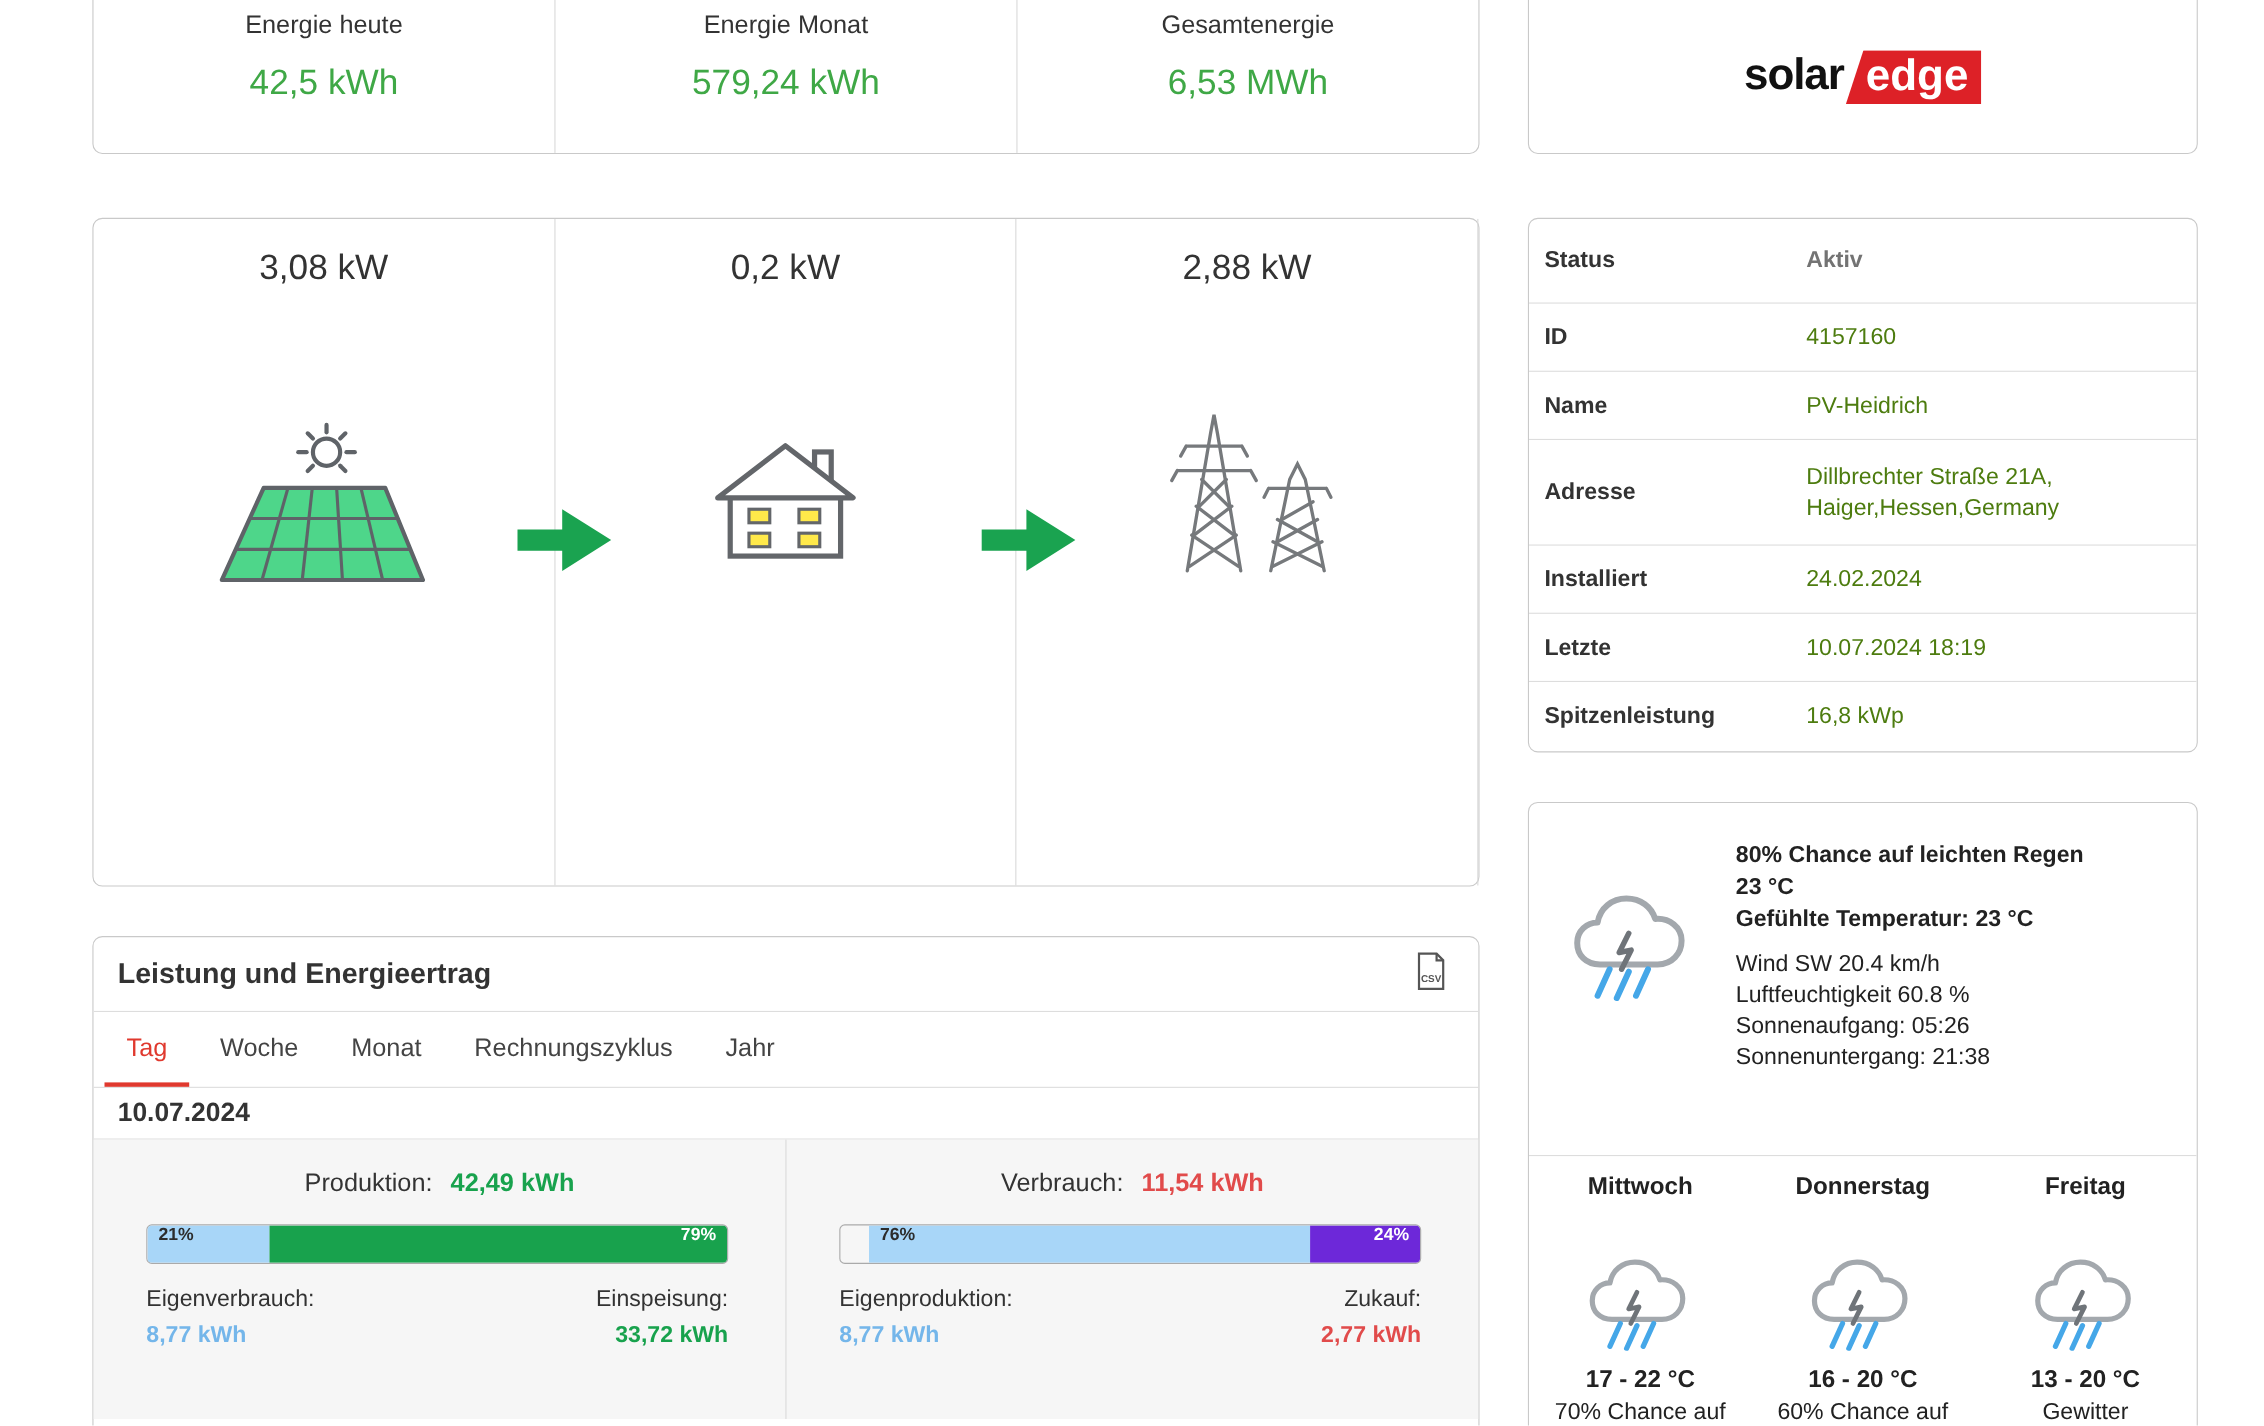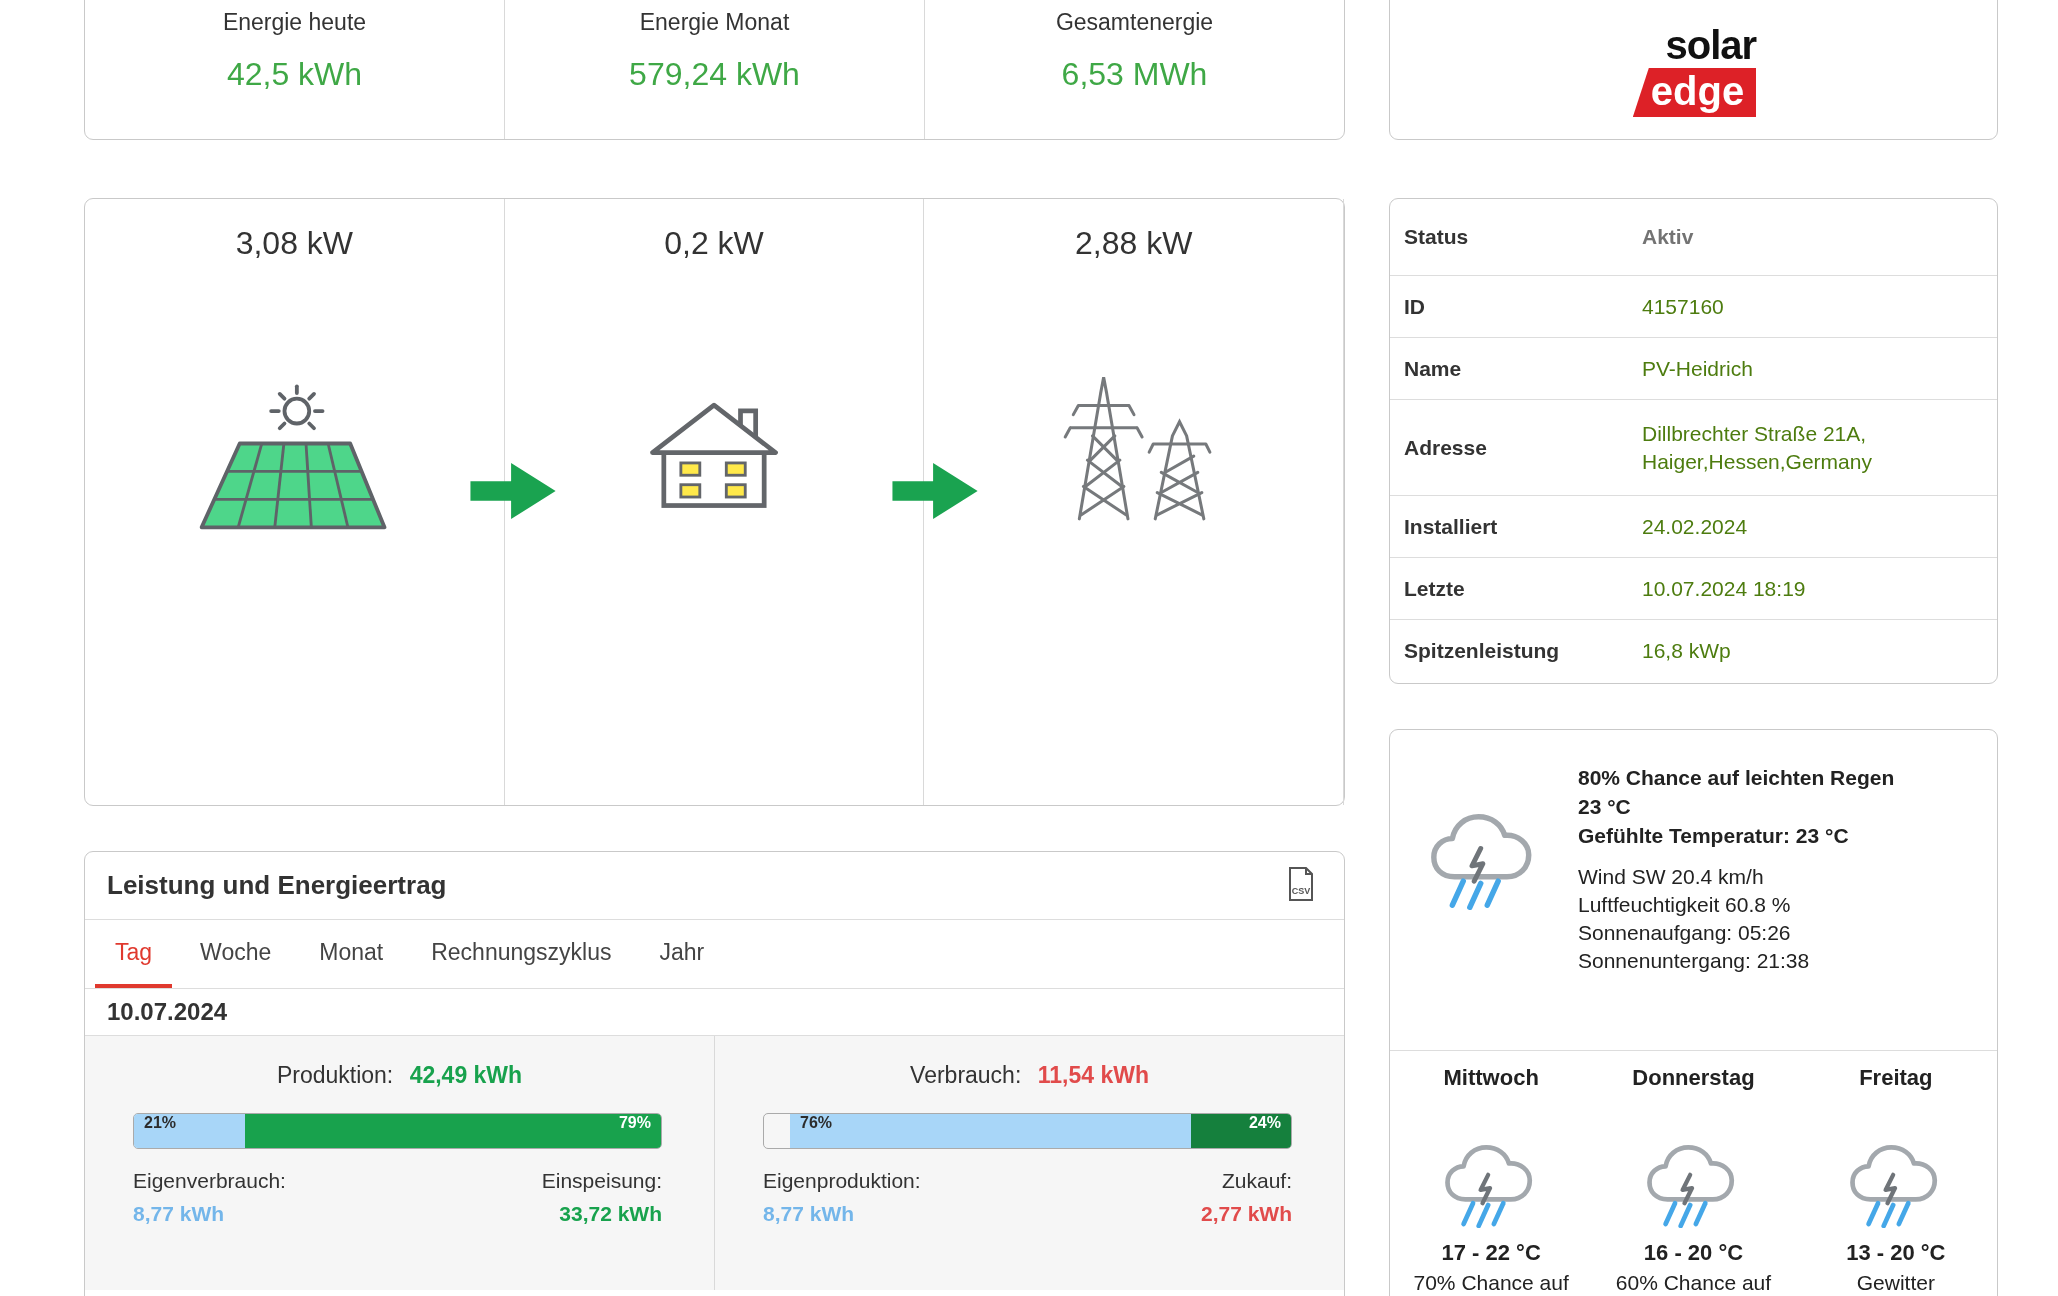--- a/index.html
+++ b/index.html
@@ -52,30 +52,30 @@
   .panel-head .val { font-weight:bold; margin-left:10px; }
   .val-green { color:#18a24d; }
   .val-red { color:#e14b4b;text-align:right; }
   .val-blue { color:#74b6ea; }
   .bar { margin:24px 52px 0 48px; height:36px; display:flex; border:1px solid #aaa;
          border-radius:5px; overflow:hidden; }
   .bar-seg { display:flex; align-items:flex-start; font-size:16px; font-weight:bold; }
   .seg-blue { background:#a8d6f8; color:#2c2c2c; padding-left:10px; }
   .seg-fill { flex:1; justify-content:flex-end; color:#fff; padding-right:10px; }
   .seg-green { background:#18a24d; }
-  .seg-red { background:#15803d; }
+  .seg-red { background:#6d28d9; }
   .bar-labels { display:flex; justify-content:space-between; margin:20px 52px 0 48px; }
   .bl-col { font-size:21px; color:#333; }
   .bl-col.right { text-align:right; }
   .bl-value { margin-top:9px; font-weight:bold; font-size:21px; }
 
   
   #logo-card { left:1389px; top:-26px; width:609px; height:166px;
                display:flex; align-items:center; justify-content:center; padding-top:26px; }
-  .logo { display:flex; align-items:flex-end;flex-direction:column; }
+  .logo { display:flex; align-items:flex-start; }
   .logo-solar { font-size:40px; font-weight:bold; color:#111; letter-spacing:-1px; }
   .logo-edge { font-size:40px; font-weight:bold; color:#fff; background:#dd2127;
                padding:1px 12px 3px 18px; margin-left:2px;
                clip-path:polygon(16px 0, 100% 0, 100% 100%, 0 100%); }
 
   
   #info-card { left:1389px; top:198px; width:609px; height:486px; overflow:hidden; }
   .info-row { display:flex; align-items:center; min-height:62px; padding:0 16px 0 14px;
               border-top:1px solid #ddd; }
   .info-row:first-child { border-top:none; min-height:76px; }

